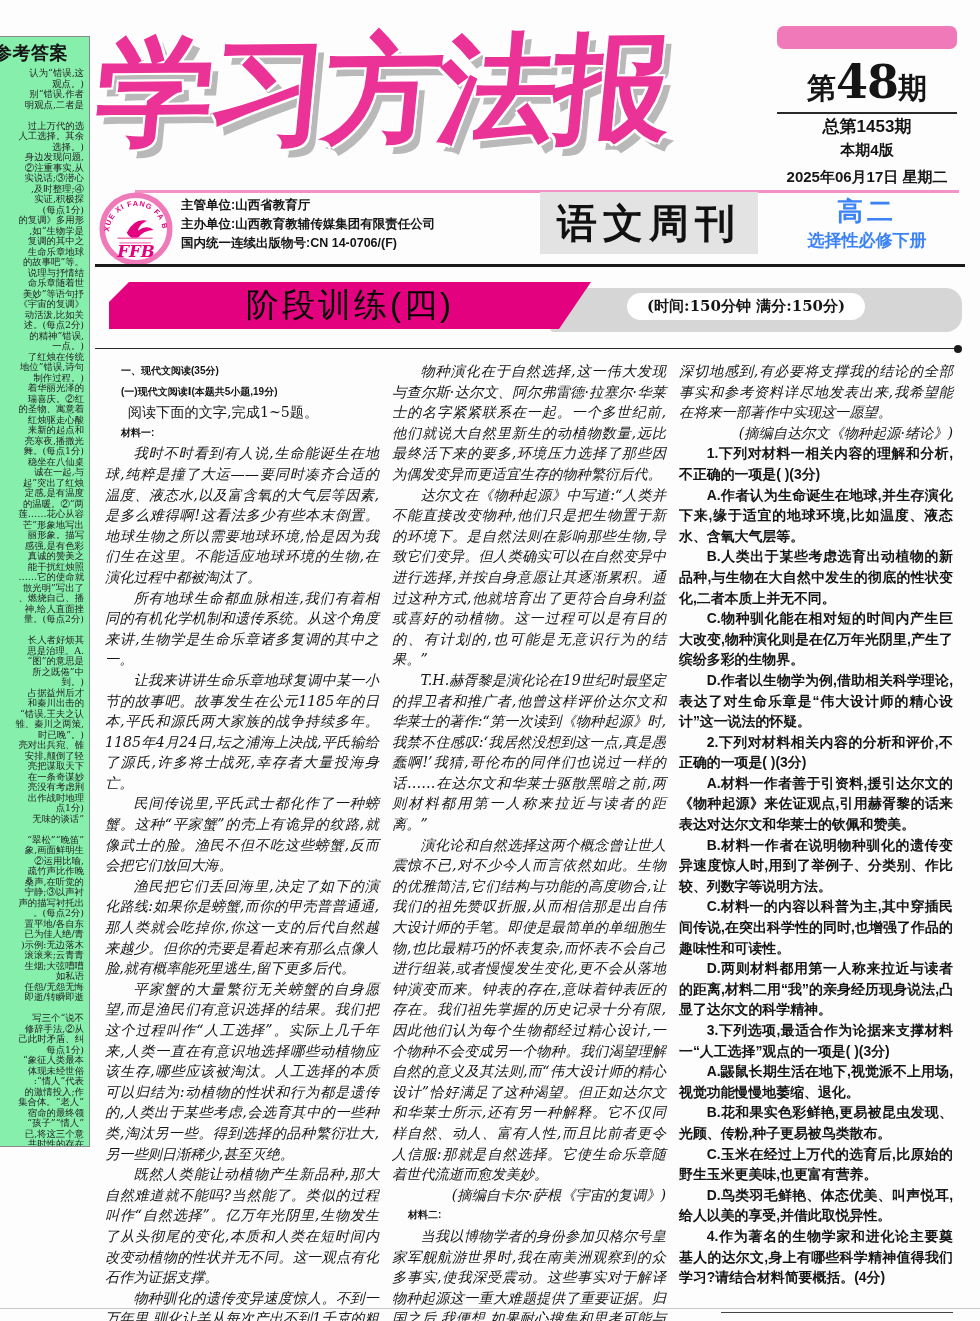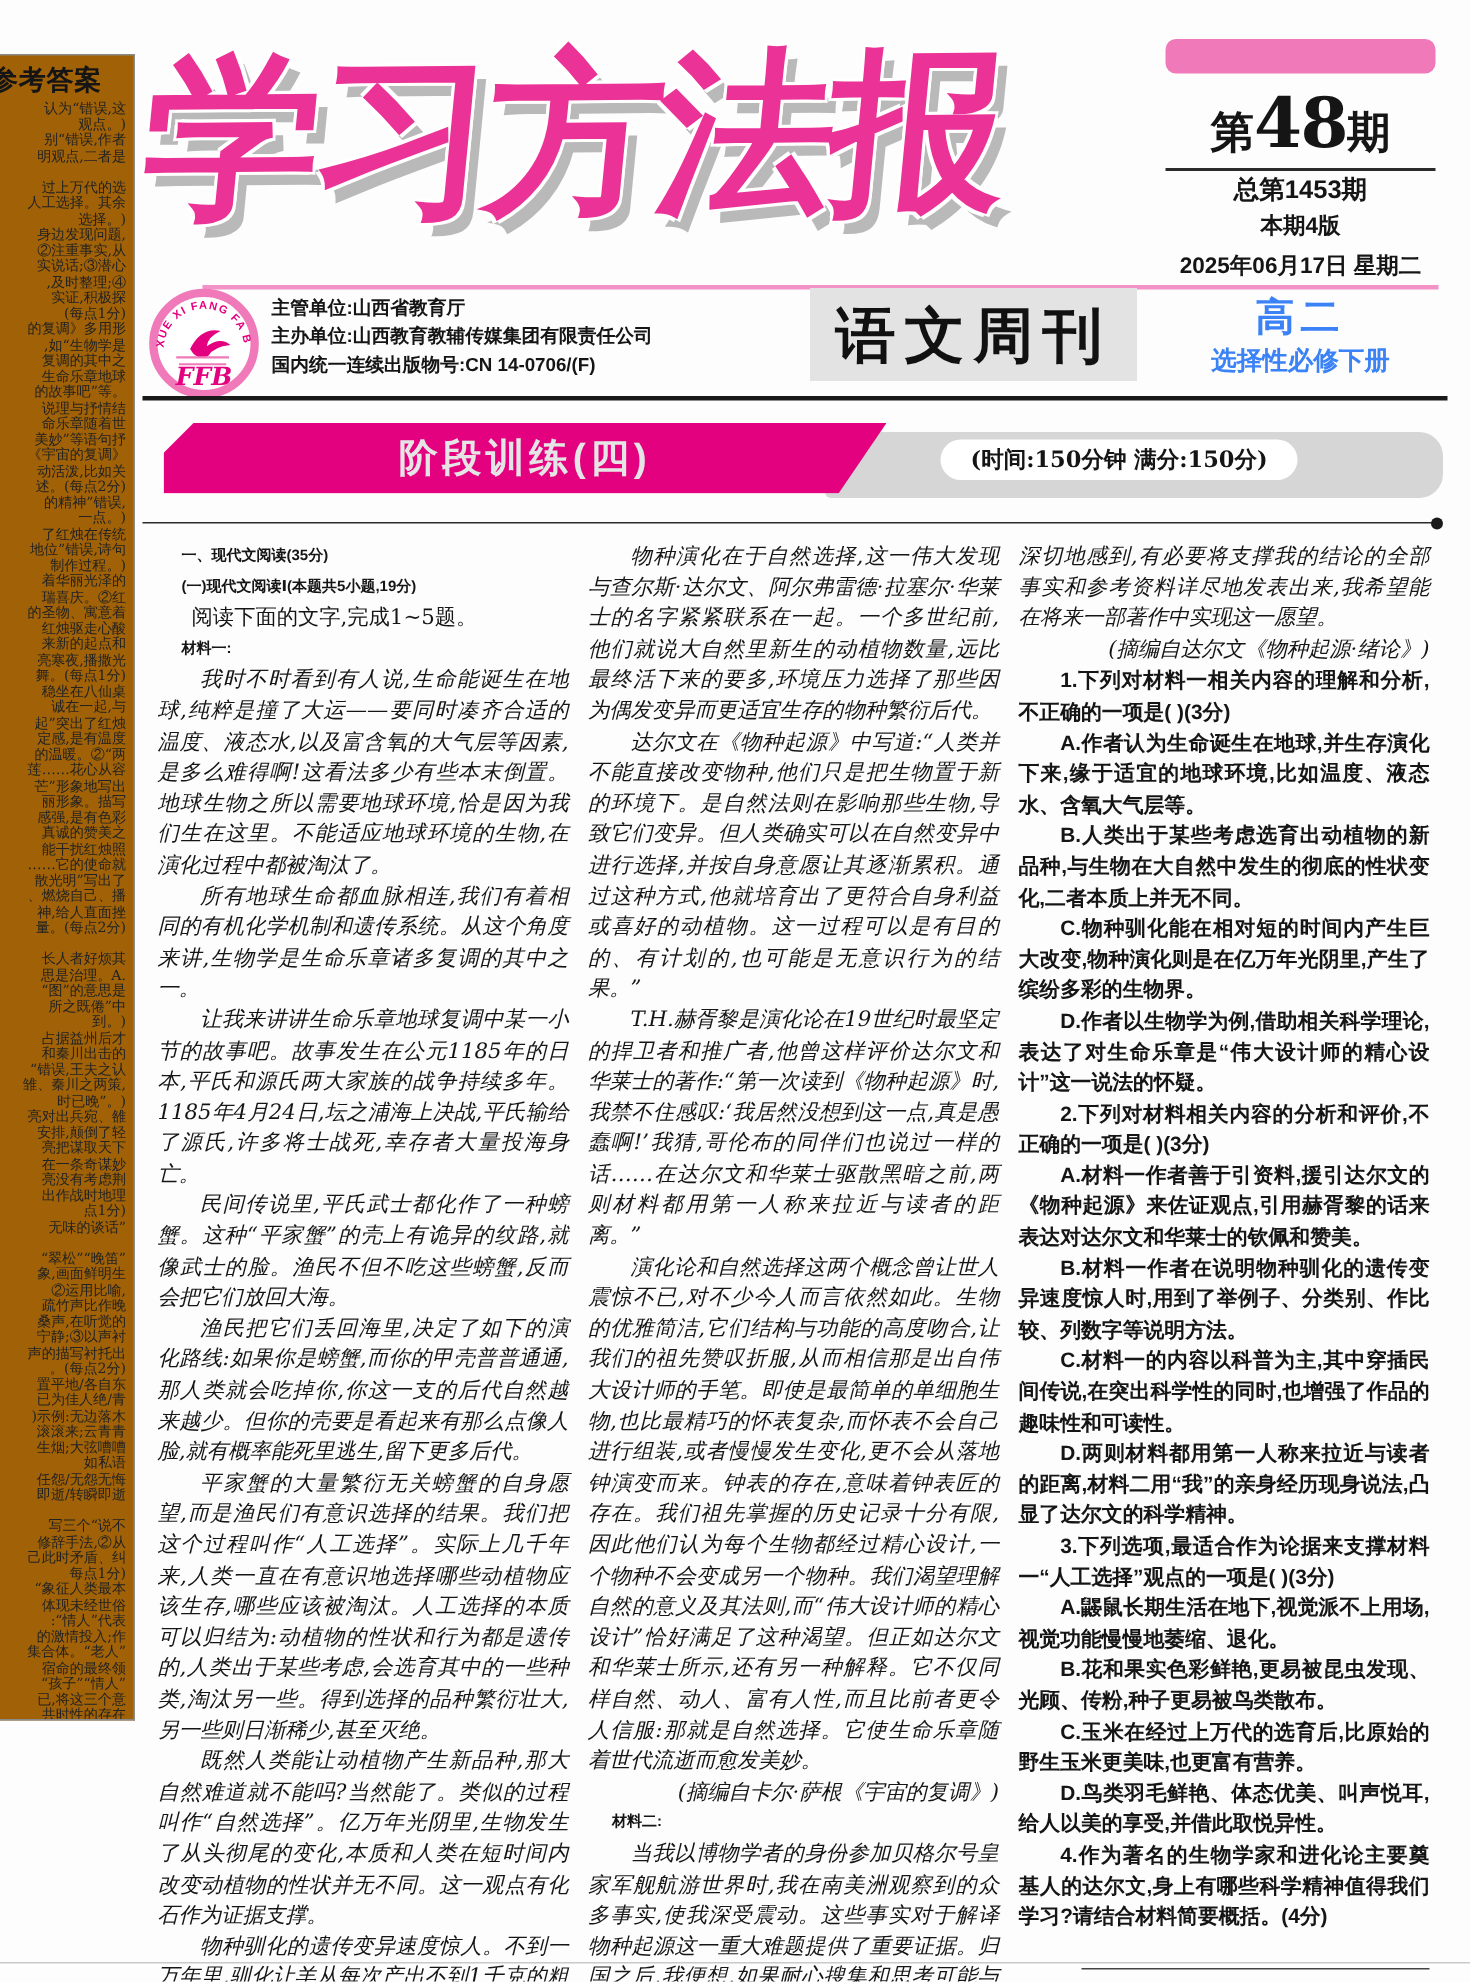--- a/index.html
+++ b/index.html
@@ -7,21 +7,21 @@
     width:980px;height:1321px;position:relative;overflow:hidden;
     background:#fdfdfd;color:#151515;
     font-family:"DejaVu Serif","Liberation Serif",serif;
   }
   .sans{font-family:"Liberation Sans","DejaVu Sans",sans-serif;}
 
   
   .sidebar{
     position:absolute;left:0;top:36px;width:90px;height:1111px;
     border:1px solid #8a8a8a;border-left:none;box-sizing:border-box;
-    padding:4px 5px 4px 0;overflow:hidden;background:#a16207;
+    padding:4px 5px 4px 0;overflow:hidden;background:#86efac;
   }
   .sb-title{font-size:18px;font-weight:bold;letter-spacing:.5px;margin-left:-6px;white-space:nowrap;font-family:"Liberation Sans",sans-serif;}
   .sb-lines{margin-top:3px;text-align:right;}
   .sb-line{font-size:9.4px;line-height:10.5px;min-height:10.5px;white-space:nowrap;color:#222;}
 
   
   .main{position:absolute;left:95px;top:0;width:870px;height:1321px;}
 
   
   .header{position:relative;height:268px;}
@@ -54,21 +54,21 @@
   .black-rule{position:absolute;left:0;right:0;top:264px;height:2.5px;background:#1a1a1a;}
 
   
   .banner{position:relative;height:62px;margin-top:14px;}
   .banner-gray{position:absolute;left:455px;top:6px;width:412px;height:44px;background:#d6d6d6;border-radius:4px 16px 16px 4px;}
   .banner-pink{
     position:absolute;left:14px;top:0;width:482px;height:47px;background:#e4017f;
     clip-path:polygon(20px 0,100% 0,calc(100% - 32px) 100%,0 100%,0 20px);
     display:flex;align-items:center;justify-content:center;
   }
-  .banner-pink .txt{color:#e5e5e5;font-weight:bold;font-size:26px;letter-spacing:3px;font-family:"Liberation Sans",sans-serif;}
+  .banner-pink .txt{color:#000000;font-weight:normal;font-size:33px;letter-spacing:3px;font-family:"Liberation Sans",sans-serif;}
   .banner-pill{
     position:absolute;left:532px;top:11px;padding:4px 20px;background:#fff;border-radius:18px;
     font-size:15px;font-weight:bold;white-space:nowrap;
   }
   .thin-rule{position:relative;margin:4px 6px 0 0;border-top:1.5px solid #2b2b2b;}
   .thin-rule::after{content:"";position:absolute;right:-3px;top:-4.5px;width:8px;height:8px;border-radius:50%;background:#1a1a1a;}
 
   
   .cols{display:flex;gap:13px;padding:12px 12px 0 10px;box-sizing:border-box;}
   .col{flex:1;min-width:0;text-align:justify;font-size:14.2px;line-height:20.6px;}

